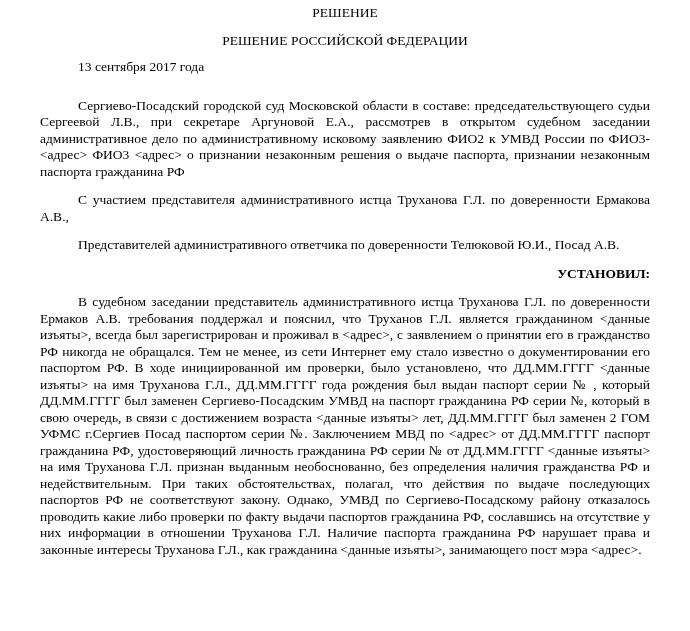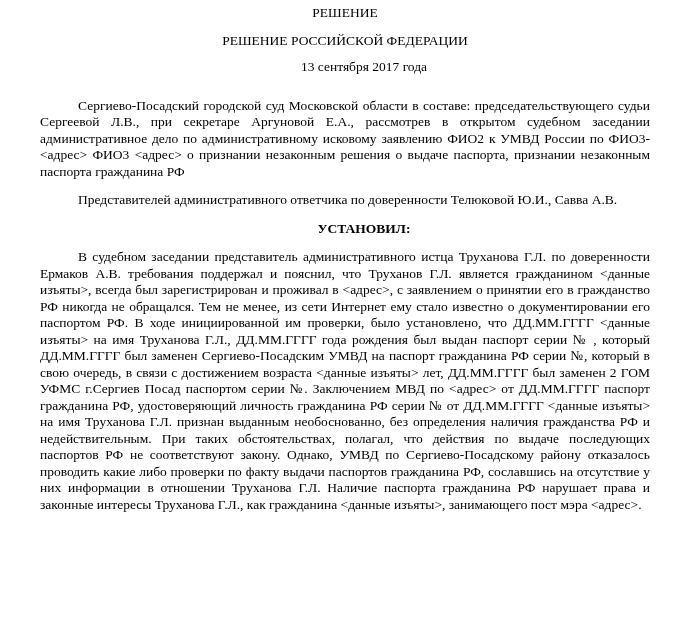--- a/index.html
+++ b/index.html
@@ -23,46 +23,47 @@
     padding: 5px 40px 5px 40px;
     background: #ffffff;
   }
   p { margin: 0 0 12px 0; }
   .center { text-align: center; }
   .title { margin-bottom: 11px; }
   .subtitle { margin-bottom: 10px; }
   .date-line {
     text-indent: 38px;
     margin-bottom: 22px;
-    text-align: center;
+    text-align: left;
   }
   .para {
     text-align: justify;
     text-indent: 38px;
   }
   .heading-bold {
     font-weight: bold;
-    text-align: center;
+    text-align: right;
     text-indent: 38px;
   }
 </style>
 </head>
 <body>
 
 <div class="page">
 
   <p class="center title">РЕШЕНИЕ</p>
 
   <p class="center subtitle">РЕШЕНИЕ РОССИЙСКОЙ ФЕДЕРАЦИИ</p>
 
   <p class="date-line">13 сентября 2017 года</p>
 
   <p class="para">Сергиево-Посадский городской суд Московской области в составе: председательствующего судьи Сергеевой Л.В., при секретаре Аргуновой Е.А., рассмотрев в открытом судебном заседании административное дело по административному исковому заявлению ФИО2 к УМВД России по ФИО3-&lt;адрес&gt; ФИО3 &lt;адрес&gt; о признании незаконным решения о выдаче паспорта, признании незаконным паспорта гражданина РФ</p>
 
+  <p class="para">С участием представителя административного истца Труханова Г.Л. по доверенности Ермакова А.В.,</p>
 
-  <p class="para">Представителей административного ответчика по доверенности Телюковой Ю.И., Савва А.В.</p>
+  <p class="para">Представителей административного ответчика по доверенности Телюковой Ю.И., Посад А.В.</p>
 
   <p class="heading-bold">УСТАНОВИЛ:</p>
 
 
   <p class="para">В судебном заседании представитель административного истца Труханова Г.Л. по доверенности Ермаков А.В. требования поддержал и пояснил, что Труханов Г.Л. является гражданином &lt;данные изъяты&gt;, всегда был зарегистрирован и проживал в &lt;адрес&gt;, с заявлением о принятии его в гражданство РФ никогда не обращался. Тем не менее, из сети Интернет ему стало известно о документировании его паспортом РФ. В ходе инициированной им проверки, было установлено, что ДД.ММ.ГГГГ &lt;данные изъяты&gt; на имя Труханова Г.Л., ДД.ММ.ГГГГ года рождения был выдан паспорт серии № , который ДД.ММ.ГГГГ был заменен Сергиево-Посадским УМВД на паспорт гражданина РФ серии №, который в свою очередь, в связи с достижением возраста &lt;данные изъяты&gt; лет, ДД.ММ.ГГГГ был заменен 2 ГОМ УФМС г.Сергиев Посад паспортом серии №. Заключением МВД по &lt;адрес&gt; от ДД.ММ.ГГГГ паспорт гражданина РФ, удостоверяющий личность гражданина РФ серии № от ДД.ММ.ГГГГ &lt;данные изъяты&gt; на имя Труханова Г.Л. признан выданным необоснованно, без определения наличия гражданства РФ и недействительным. При таких обстоятельствах, полагал, что действия по выдаче последующих паспортов РФ не соответствуют закону. Однако, УМВД по Сергиево-Посадскому району отказалось проводить какие либо проверки по факту выдачи паспортов гражданина РФ, сославшись на отсутствие у них информации в отношении Труханова Г.Л. Наличие паспорта гражданина РФ нарушает права и законные интересы Труханова Г.Л., как гражданина &lt;данные изъяты&gt;, занимающего пост мэра &lt;адрес&gt;.</p>
 
 </div>
 
 </body></html>

